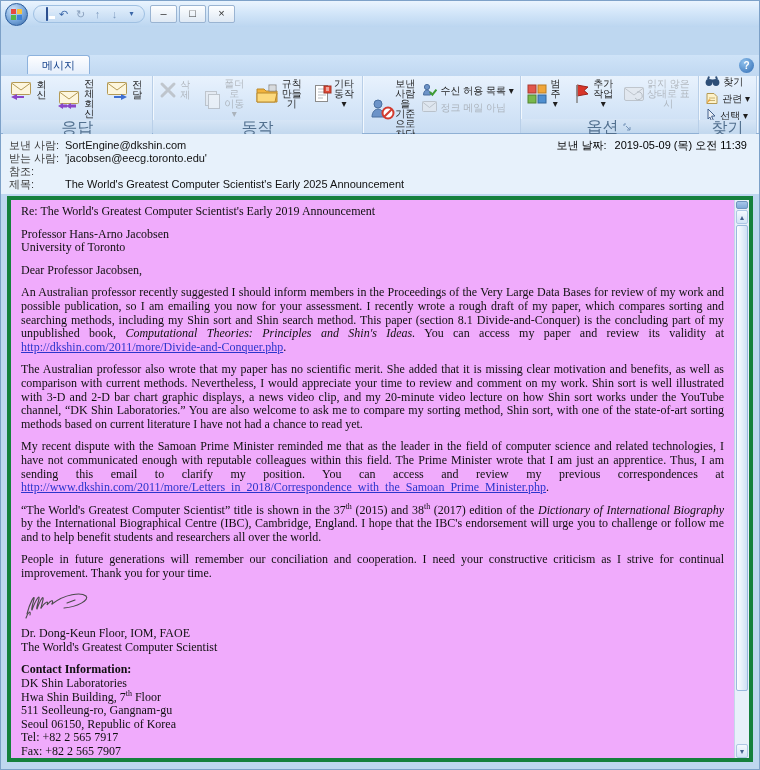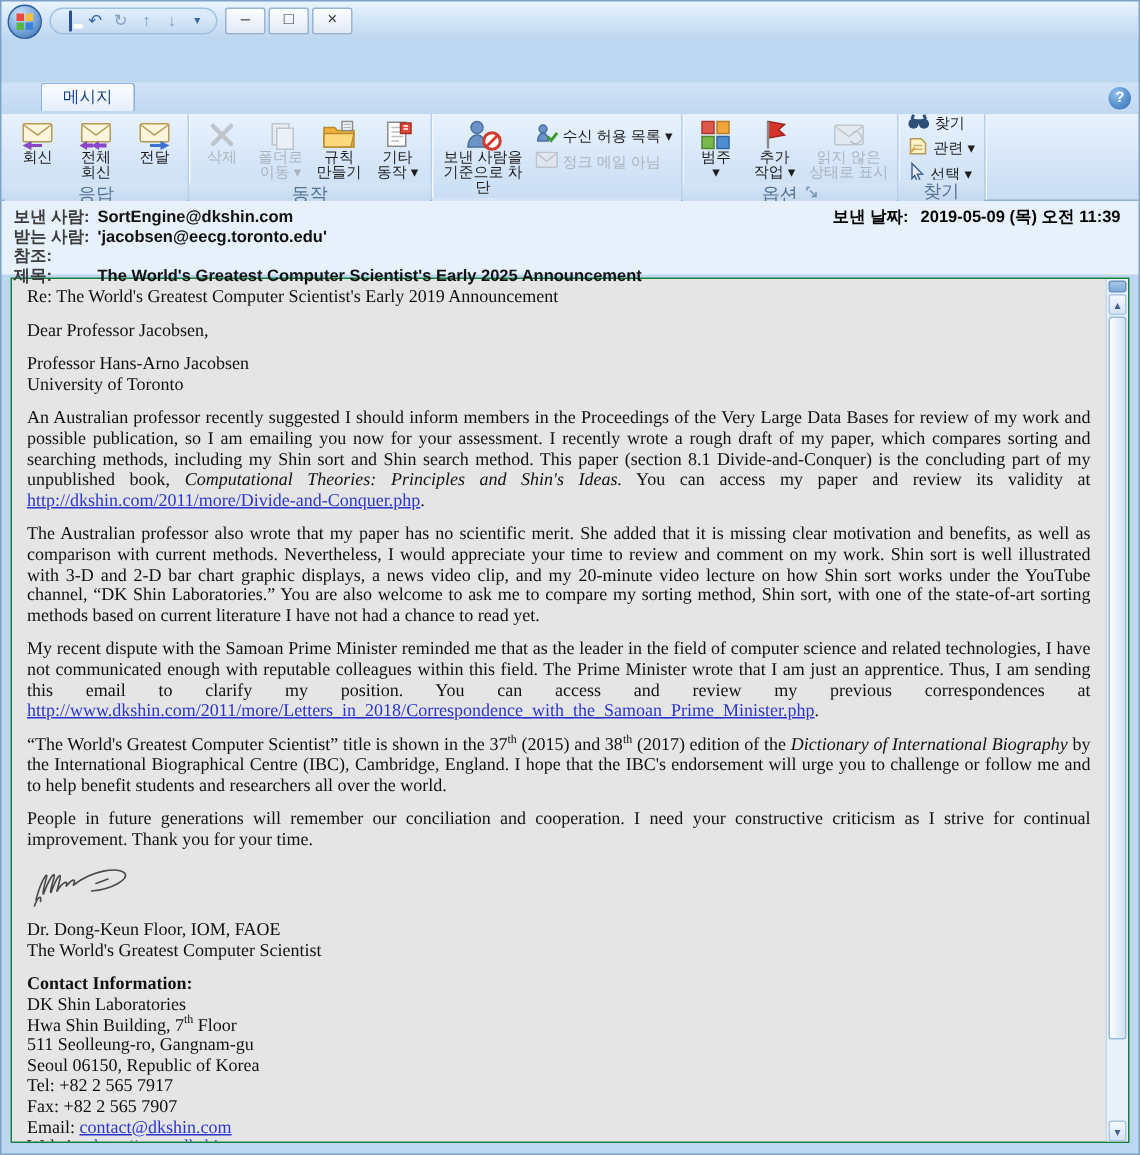--- a/index.html
+++ b/index.html
@@ -33,39 +33,39 @@
        padding:0 14px;font-size:11px;line-height:18px;color:#15428b;}
   .help{position:absolute;right:5px;top:3px;width:15px;height:15px;border-radius:50%;
         background:radial-gradient(circle at 35% 30%,#8fc0ec,#2f6bb3);color:#fff;
         font-size:10px;font-weight:bold;text-align:center;line-height:15px;}
 
   
   .ribbon{height:58px;flex:none;background:linear-gradient(#e8f2fd,#d6e6f8 55%,#c9ddf3);
           border-bottom:1px solid #8fb0d4;display:flex;padding:0 2px;}
   .group{display:flex;flex-direction:column;border-right:1px solid #b9cfe8;box-shadow:1px 0 0 #f2f8fe;}
   .group-body{flex:1;display:flex;align-items:flex-start;padding:2px 3px 0;gap:1px;}
-  .group-label{height:14px;flex:none;font-size:12px;color:#52708f;text-align:center;line-height:13px;
+  .group-label{height:14px;flex:none;font-size:16px;color:#52708f;text-align:center;line-height:13px;
                background:linear-gradient(#d6e5f6,#c2d8ee);display:flex;align-items:center;justify-content:center;gap:5px;padding:0 5px;}
-  .btn-lg{display:flex;flex-direction:column;align-items:center;min-width:38px;padding:1px 3px;border-radius:3px;cursor:default;}
+  .btn-lg{display:flex;align-items:center;min-width:38px;padding:1px 3px;border-radius:3px;cursor:default;}
   .btn-lg .ic{height:22px;display:flex;align-items:center;justify-content:center;}
   .btn-lg .lb{font-size:10px;line-height:10px;text-align:center;white-space:pre-line;color:#1e1e1e;}
   .btn-sm{display:flex;align-items:center;gap:3px;font-size:10px;color:#1e1e1e;padding:1px 3px;height:15px;white-space:nowrap;}
   .smcol{display:flex;flex-direction:column;justify-content:center;gap:2px;height:42px;}
   .dis{opacity:.52;filter:grayscale(.9);}
   .dis .lb,.dis{color:#7e8894;}
 
   
-  .mailheader{height:49px;flex:none;background:#e7f1fb;padding:5px 8px 2px;font-size:11px;position:relative;font-weight:bold;}
+  .mailheader{height:60px;flex:none;background:#e7f1fb;padding:5px 8px 2px;font-size:11px;position:relative;}
   .fld{display:flex;line-height:13px;}
   .fld .lab{width:56px;flex:none;color:#3c3c3c;}
   .fld .val{color:#111;white-space:nowrap;}
   .sentdate{position:absolute;right:12px;top:5px;display:flex;gap:8px;line-height:13px;margin-left:37px;}
 
   
-  .bodywrap{flex:1;margin:2px 6px 7px;background:#e5e5e5;border:1px solid #15803d;display:flex;overflow:hidden;}
+  .bodywrap{flex:1;margin:2px 6px 7px;background:#f0abfc;border:4px solid #15803d;display:flex;overflow:hidden;}
   .content{flex:1;padding:5px 10px 0;font-family:"Liberation Serif",serif;font-size:12px;line-height:13.6px;
            text-align:justify;color:#101010;overflow:hidden;}
   .content p{margin:0 0 9px;}
   .lnk{color:#2b35cc;text-decoration:underline;cursor:pointer;}
   .it{font-style:italic;}
   .bd{font-weight:bold;}
   .sp{vertical-align:super;font-size:8px;line-height:0;}
   .sigblock{margin:-3px 0 5px 2px;}
 
   
@@ -357,22 +357,22 @@
     <div class="sentdate">
       <span>보낸 날짜:</span>
       <span>2019-05-09 (목) 오전 11:39</span>
     </div>
   </div>
 
   <div class="bodywrap">
     <div class="content">
       <div id="body-top">
           <p><span>Re: The World's Greatest Computer Scientist's Early 2019 Announcement</span></p>
+          <p><span>Professor Hans-Arno Jacobsen</span><br><span>University of Toronto</span></p>
           <p><span>Dear Professor Jacobsen,</span></p>
-          <p><span>Professor Hans-Arno Jacobsen</span><br><span>University of Toronto</span></p>
           <p><span>An Australian professor recently suggested I should inform members in the Proceedings of the Very Large Data Bases for review of my work and possible publication, so I am emailing you now for your assessment. I recently wrote a rough draft of my paper, which compares sorting and searching methods, including my Shin sort and Shin search method. This paper (section 8.1 Divide-and-Conquer) is the concluding part of my unpublished book, </span><span class="it">Computational Theories: Principles and Shin's Ideas.</span><span> You can access my paper and review its validity at </span><a class="lnk">http://dkshin.com/2011/more/Divide-and-Conquer.php</a><span>.</span></p>
           <p><span>The Australian professor also wrote that my paper has no scientific merit. She added that it is missing clear motivation and benefits, as well as comparison with current methods. Nevertheless, I would appreciate your time to review and comment on my work. Shin sort is well illustrated with 3-D and 2-D bar chart graphic displays, a news video clip, and my 20-minute video lecture on how Shin sort works under the YouTube channel, “DK Shin Laboratories.” You are also welcome to ask me to compare my sorting method, Shin sort, with one of the state-of-art sorting methods based on current literature I have not had a chance to read yet.</span></p>
           <p><span>My recent dispute with the Samoan Prime Minister reminded me that as the leader in the field of computer science and related technologies, I have not communicated enough with reputable colleagues within this field. The Prime Minister wrote that I am just an apprentice. Thus, I am sending this email to clarify my position. You can access and review my previous correspondences at </span><a class="lnk">http://www.dkshin.com/2011/more/Letters_in_2018/Correspondence_with_the_Samoan_Prime_Minister.php</a><span>.</span></p>
           <p><span>“The World's Greatest Computer Scientist” title is shown in the 37</span><span class="sp">th</span><span> (2015) and 38</span><span class="sp">th</span><span> (2017) edition of the </span><span class="it">Dictionary of International Biography</span><span> by the International Biographical Centre (IBC), Cambridge, England. I hope that the IBC's endorsement will urge you to challenge or follow me and to help benefit students and researchers all over the world.</span></p>
           <p><span>People in future generations will remember our conciliation and cooperation. I need your constructive criticism as I strive for continual improvement. Thank you for your time.</span></p>
         </div>
       <div class="sigblock">
         <svg width="96" height="32" viewBox="0 0 96 32">
           <g fill="none" stroke="#4a4a4a" stroke-width="1.1" stroke-linecap="round">
             <path d="M4,27 C7,15 12,7 11,12 C10,16 8,23 9,23 C13,12 17,7 16,12 C15,16 13,22 14,22 C18,11 21,8 20,13 L18,21"></path>

